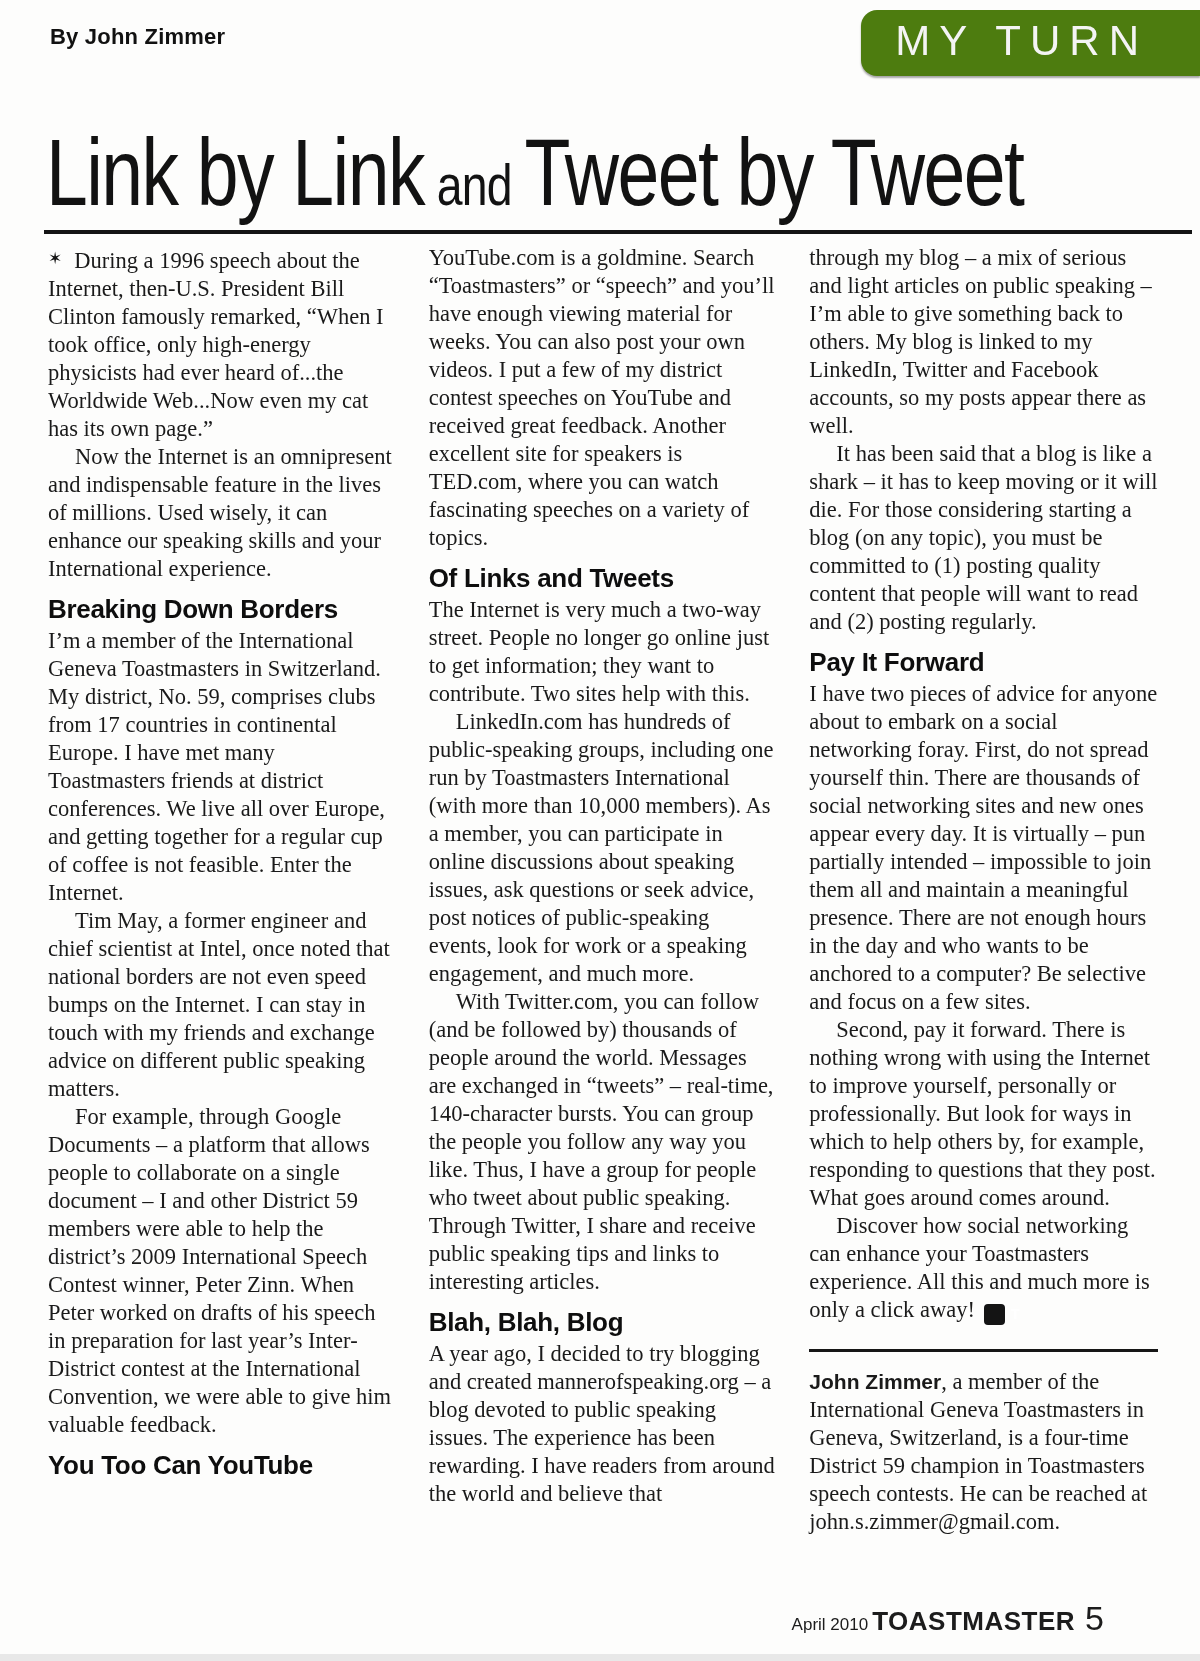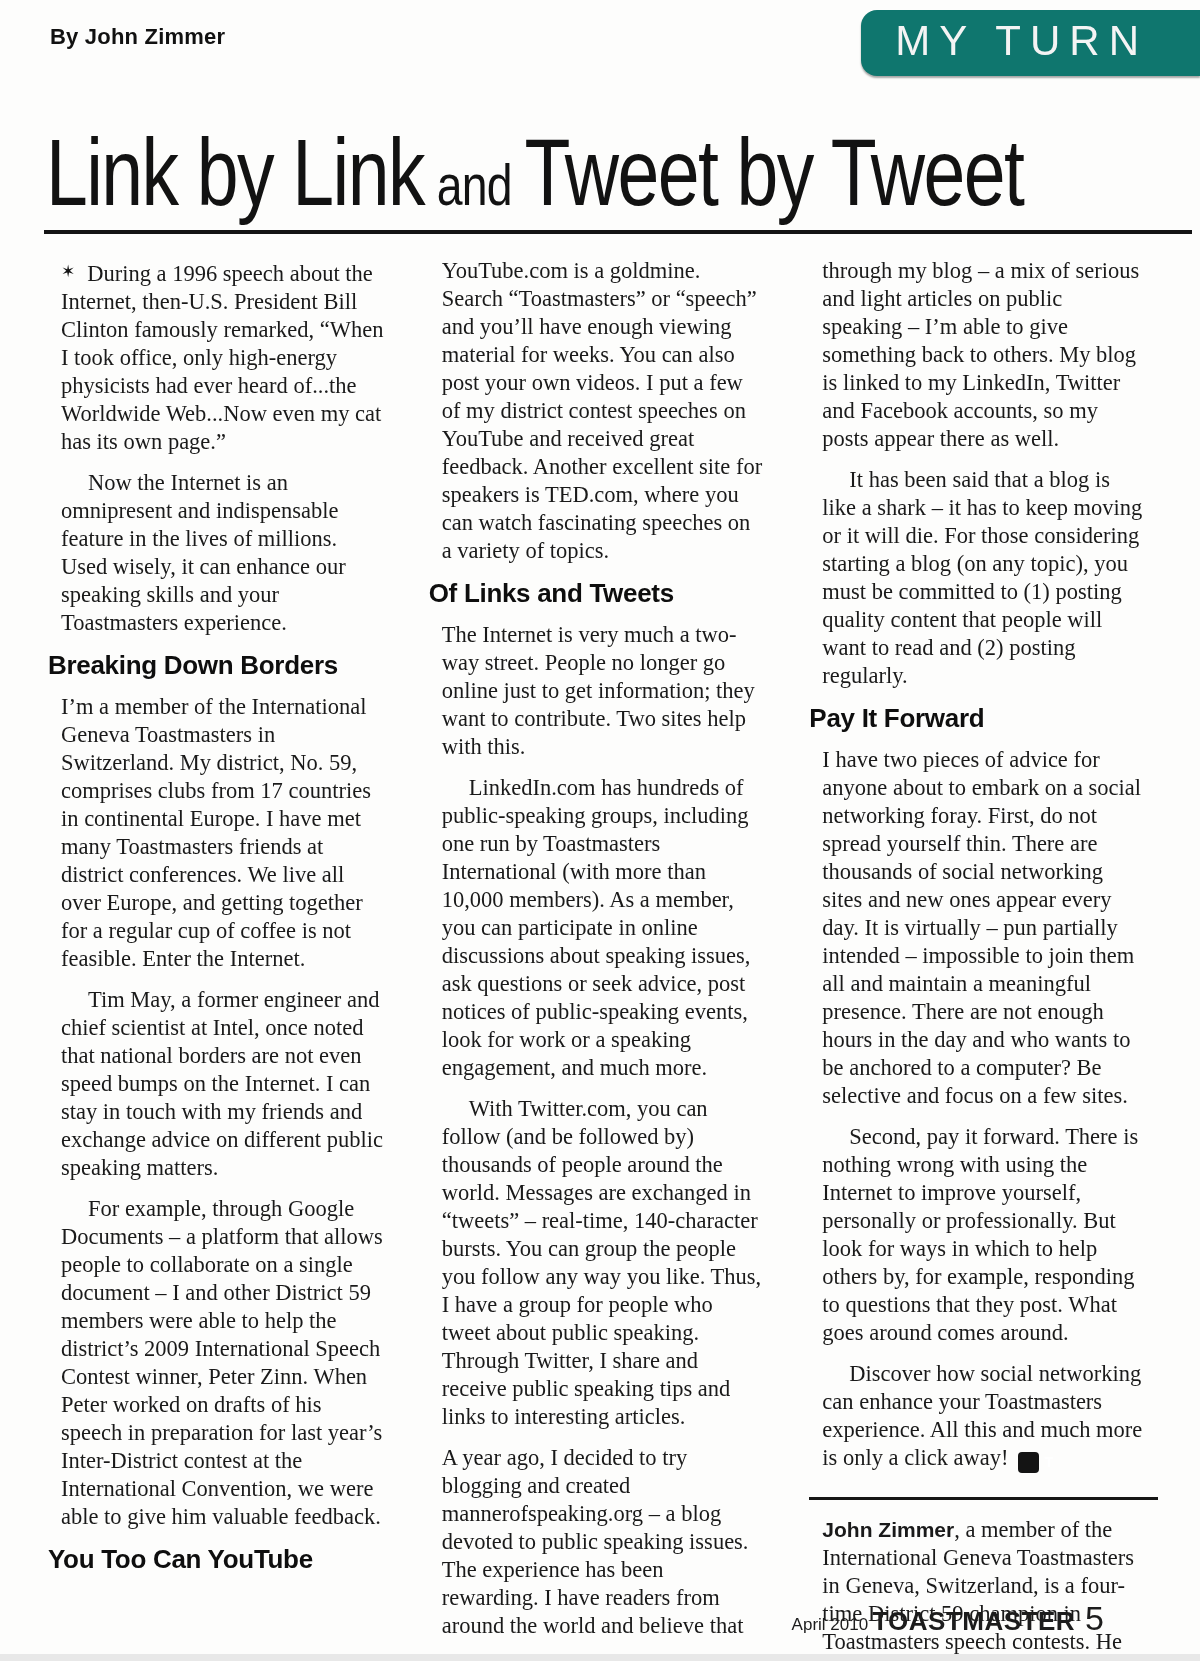--- a/index.html
+++ b/index.html
@@ -13,21 +13,21 @@
     font-family:"Liberation Serif", serif;
   }
   .byline{
     position:absolute;left:50px;top:24px;
     font-family:"Liberation Sans", sans-serif;
     font-weight:bold;font-size:22px;color:#111;
     letter-spacing:0.2px;
   }
   .badge{
     position:absolute;right:0;top:10px;
-    background:#0f766e;
+    background:#4d7c0f;
     border-radius:16px 0 0 16px;
     padding:10px 52px 14px 34px;
     box-shadow:0 2px 2px rgba(0,0,0,0.35);
   }
   .badge span{
     font-family:"Liberation Sans", sans-serif;
     font-weight:400;font-size:42px;line-height:1;
     color:#f4f4f4;letter-spacing:9px;
   }
   .title-wrap{
@@ -42,21 +42,21 @@
   .title-rule{
     position:absolute;left:44px;right:8px;top:230px;
     border-top:4px solid #141414;
   }
   .columns{
     position:absolute;left:48px;right:42px;top:244px;
     display:flex;gap:32px;
   }
   .col{flex:1 1 0;min-width:0;}
   .body-para{
-    margin:13px;
+    margin:0;
     font-size:22.5px;line-height:28px;
     color:#1a1a1a;
     text-align:left;
   }
   .body-para.indent{text-indent:27px;}
   .col-heading{
     font-family:"Liberation Sans", sans-serif;
     font-weight:bold;font-size:26px;line-height:30px;
     letter-spacing:-0.3px;color:#0e0e0e;
     margin:11px 0 3px 0;
@@ -102,33 +102,34 @@
   </div>
 
   <div class="title-wrap">
     <span class="t-big">Link by Link</span><span class="t-small">and</span><span class="t-big">Tweet by Tweet</span>
   </div>
   <div class="title-rule"></div>
 
   <div class="columns">
     <div class="col">
         <p class="body-para"><span class="lead-icon">✶</span><span>During a 1996 speech about the Internet, then-U.S. President Bill Clinton famously remarked, “When I took office, only high-energy physicists had ever heard of...the Worldwide Web...Now even my cat has its own page.”</span></p>
-        <p class="body-para indent"><span>Now the Internet is an omnipresent and indispensable feature in the lives of millions. Used wisely, it can enhance our speaking skills and your Toastmasters experience.</span></p>
+        <p class="body-para indent"><span>Now the Internet is an omnipresent and indispensable feature in the lives of millions. Used wisely, it can enhance our speaking skills and your International experience.</span></p>
         <div class="col-heading">Breaking Down Borders</div>
         <p class="body-para"><span>I’m a member of the International Geneva Toastmasters in Switzerland. My district, No. 59, comprises clubs from 17 countries in continental Europe. I have met many Toastmasters friends at district conferences. We live all over Europe, and getting together for a regular cup of coffee is not feasible. Enter the Internet.</span></p>
         <p class="body-para indent"><span>Tim May, a former engineer and chief scientist at Intel, once noted that national borders are not even speed bumps on the Internet. I can stay in touch with my friends and exchange advice on different public speaking matters.</span></p>
         <p class="body-para indent"><span>For example, through Google Documents – a platform that allows people to collaborate on a single document – I and other District 59 members were able to help the district’s 2009 International Speech Contest winner, Peter Zinn. When Peter worked on drafts of his speech in preparation for last year’s Inter-District contest at the International Convention, we were able to give him valuable feedback.</span></p>
         <div class="col-heading">You Too Can YouTube</div>
       </div>
     <div class="col">
         <p class="body-para"><span class="bold">YouTube.com</span><span> is a goldmine. Search “Toastmasters” or “speech” and you’ll have enough viewing material for weeks. You can also post your own videos. I put a few of my district contest speeches on YouTube and received great feedback. Another excellent site for speakers is </span><span class="bold">TED.com</span><span>, where you can watch fascinating speeches on a variety of topics.</span></p>
         <div class="col-heading">Of Links and Tweets</div>
         <p class="body-para"><span>The Internet is very much a two-way street. People no longer go online just to get information; they want to contribute. Two sites help with this.</span></p>
         <p class="body-para indent"><span class="bold">LinkedIn.com</span><span> has hundreds of public-speaking groups, including one run by Toastmasters International (with more than 10,000 members). As a member, you can participate in online discussions about speaking issues, ask questions or seek advice, post notices of public-speaking events, look for work or a speaking engagement, and much more.</span></p>
         <p class="body-para indent"><span>With </span><span class="bold">Twitter.com</span><span>, you can follow (and be followed by) thousands of people around the world. Messages are exchanged in “tweets” – real-time, 140-character bursts. You can group the people you follow any way you like. Thus, I have a group for people who tweet about public speaking. Through Twitter, I share and receive public speaking tips and links to interesting articles.</span></p>
+        <div class="col-heading">Blah, Blah, Blog</div>
         <p class="body-para"><span>A year ago, I decided to try blogging and created </span><span class="bold">mannerofspeaking.org</span><span> – a blog devoted to public speaking issues. The experience has been rewarding. I have readers from around the world and believe that</span></p>
       </div>
     <div class="col">
         <p class="body-para"><span>through my blog – a mix of serious and light articles on public speaking – I’m able to give something back to others. My blog is linked to my LinkedIn, Twitter and Facebook accounts, so my posts appear there as well.</span></p>
         <p class="body-para indent"><span>It has been said that a blog is like a shark – it has to keep moving or it will die. For those considering starting a blog (on any topic), you must be committed to (1) posting quality content that people will want to read and (2) posting regularly.</span></p>
         <div class="col-heading">Pay It Forward</div>
         <p class="body-para"><span>I have two pieces of advice for anyone about to embark on a social networking foray. First, do not spread yourself thin. There are thousands of social networking sites and new ones appear every day. It is virtually – pun partially intended – impossible to join them all and maintain a meaningful presence. There are not enough hours in the day and who wants to be anchored to a computer? Be selective and focus on a few sites.</span></p>
         <p class="body-para indent"><span>Second, pay it forward. There is nothing wrong with using the Internet to improve yourself, personally or professionally. But look for ways in which to help others by, for example, responding to questions that they post. What goes around comes around.</span></p>
         <p class="body-para indent"><span>Discover how social networking can enhance your Toastmasters experience. All this and much more is only a click away!</span><span class="end-mark">T</span></p>
         <div class="bio-rule"></div>

